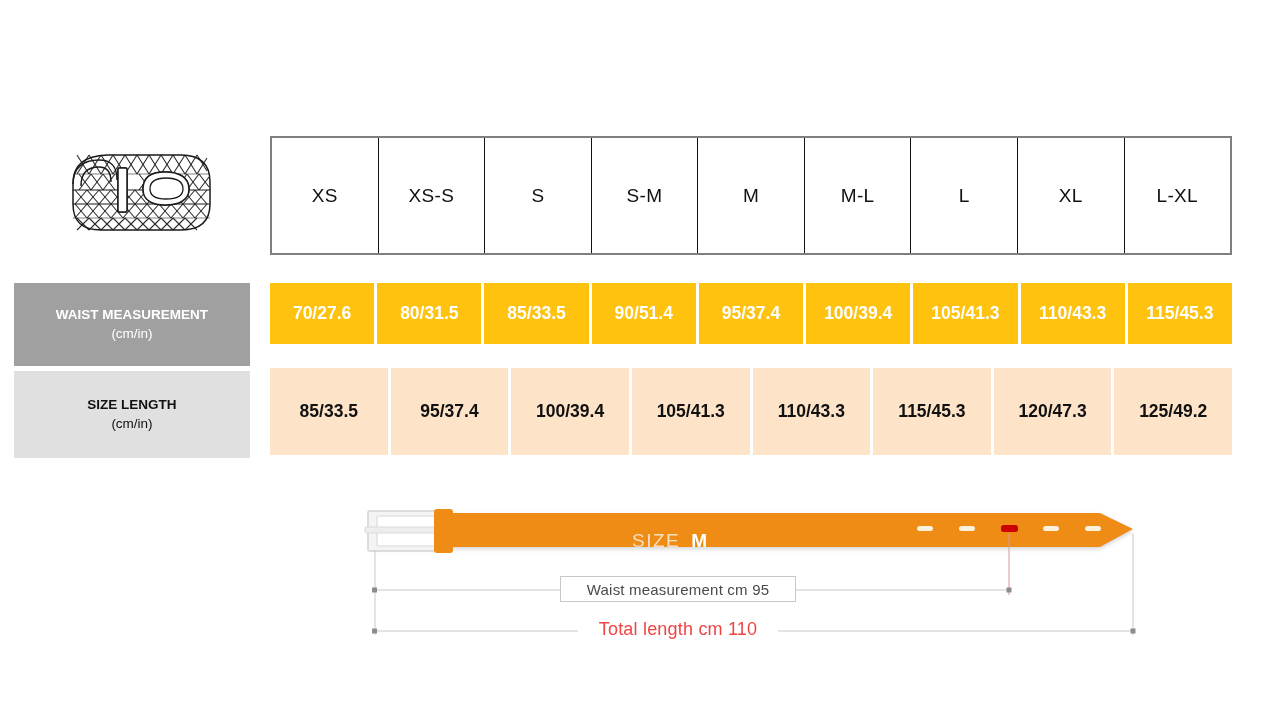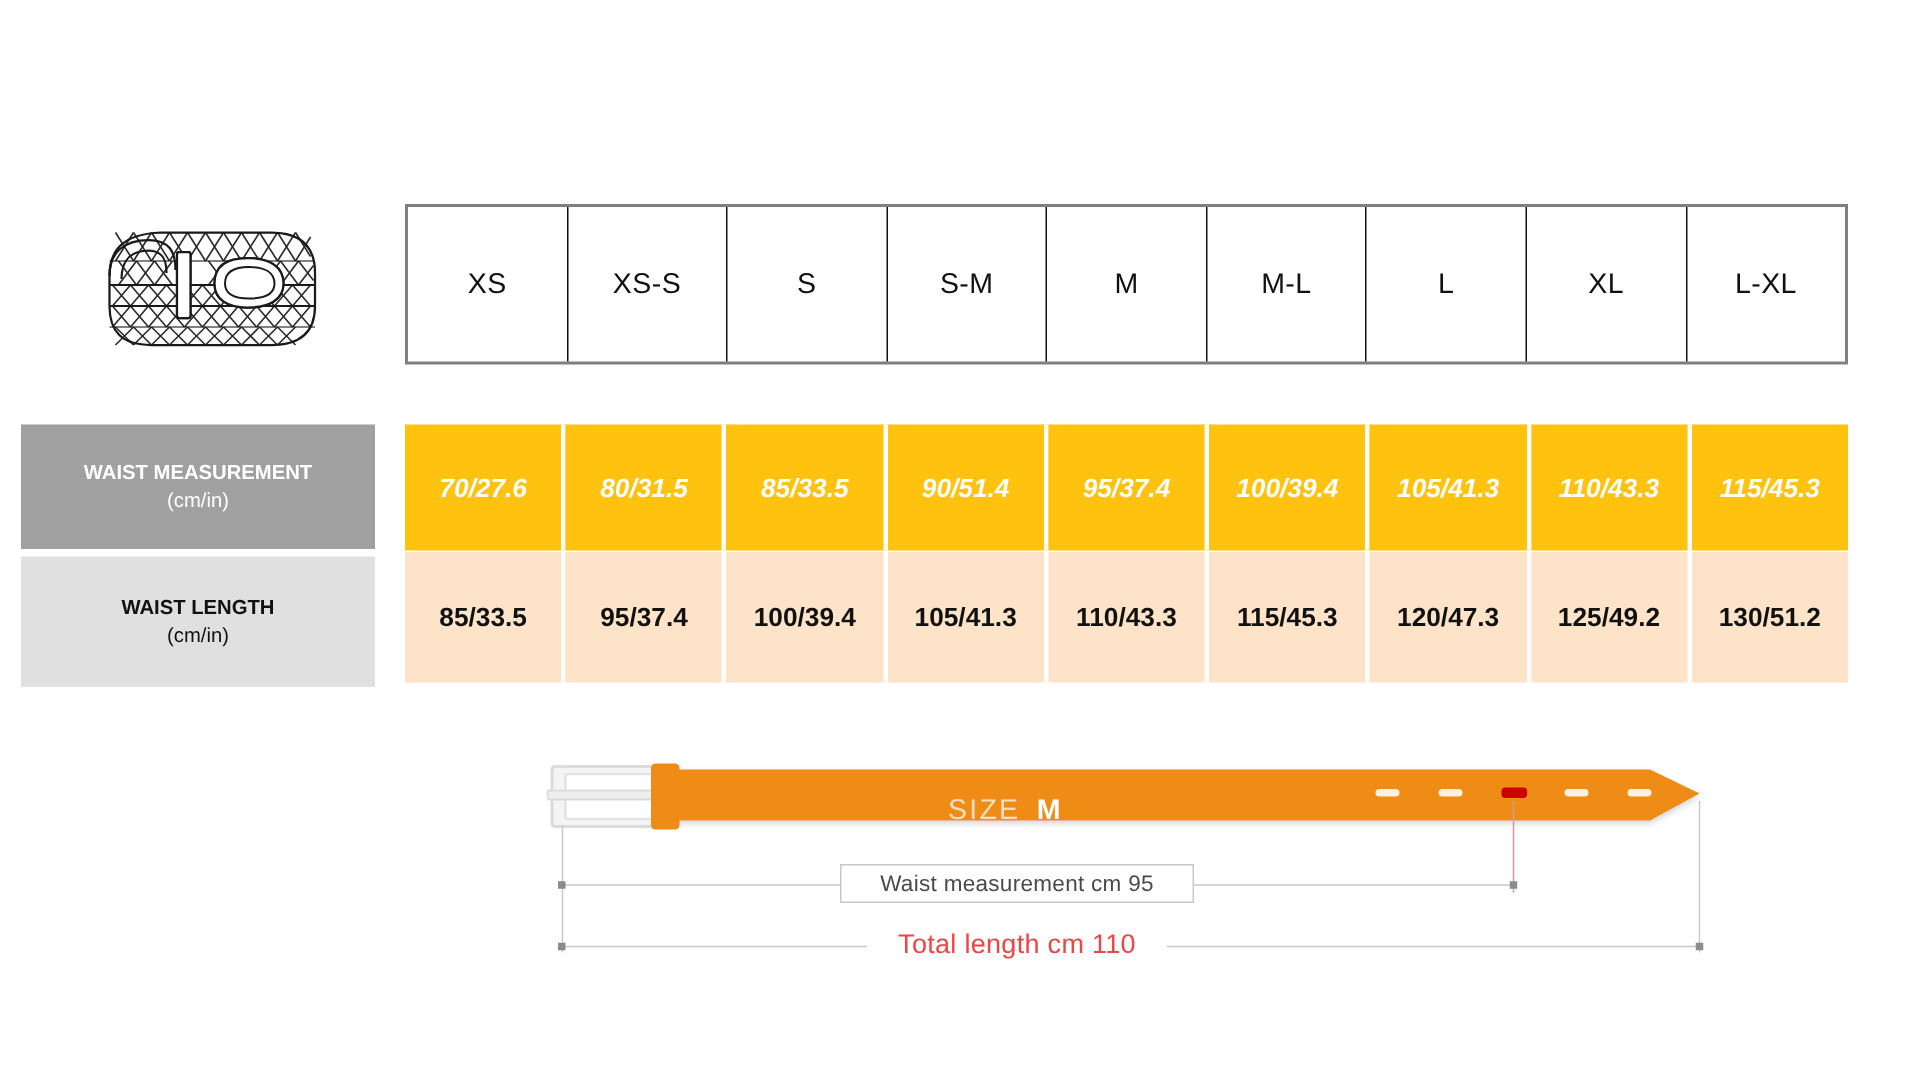--- a/index.html
+++ b/index.html
@@ -40,42 +40,41 @@
     flex: 1 1 0;
     box-sizing: border-box;
     display: flex;
     align-items: center;
     justify-content: center;
     text-align: center;
   }
 
   
   #header-row {
-    height: 107px;
+    height: 119px;
     border: 2px solid #7f7f7f;
     box-sizing: border-box;
   }
   #header-row .cell {
     height: 100%;
     border-right: 1.6px solid #111111;
     font-size: 19px;
     font-weight: 400;
     color: #111111;
     letter-spacing: .3px;
   }
   #header-row .cell:last-child { border-right: none; }
 
   
   #waist-row {
     position: absolute;
     left: 0;
     top: 147px;
     width: 962px;
-    height: 84px;
-    font-style: italic;
+    height: 61px;
   }
   #length-row {
     position: absolute;
     left: 0;
     top: 232px;
     width: 962px;
     height: 87px;
   }
   #waist-row .cell,
   #length-row .cell {
@@ -263,30 +262,29 @@
 
   <div class="row" id="length-row">
     <div class="cell">85/33.5</div>
     <div class="cell">95/37.4</div>
     <div class="cell">100/39.4</div>
     <div class="cell">105/41.3</div>
     <div class="cell">110/43.3</div>
     <div class="cell">115/45.3</div>
     <div class="cell">120/47.3</div>
     <div class="cell">125/49.2</div>
-    <div class="cell">130/51.2</div>
   </div>
 </div>
 
 <div class="row-label" id="waist-label">
   <span>WAIST MEASUREMENT</span>
   <span class="label-sub">(cm/in)</span>
 </div>
 <div class="row-label" id="length-label">
-  <span>WAIST LENGTH</span>
+  <span>SIZE LENGTH</span>
   <span class="label-sub">(cm/in)</span>
 </div>
 
 <div id="belt-diagram">
   <svg viewBox="0 0 800 160" width="800" height="160">
     <defs>
       <filter id="shadow" x="-10%" y="-30%" width="130%" height="190%">
         <feDropShadow dx="0" dy="2" stdDeviation="2.2" flood-color="#b0b0b0" flood-opacity=".55"></feDropShadow>
       </filter>
     </defs>

